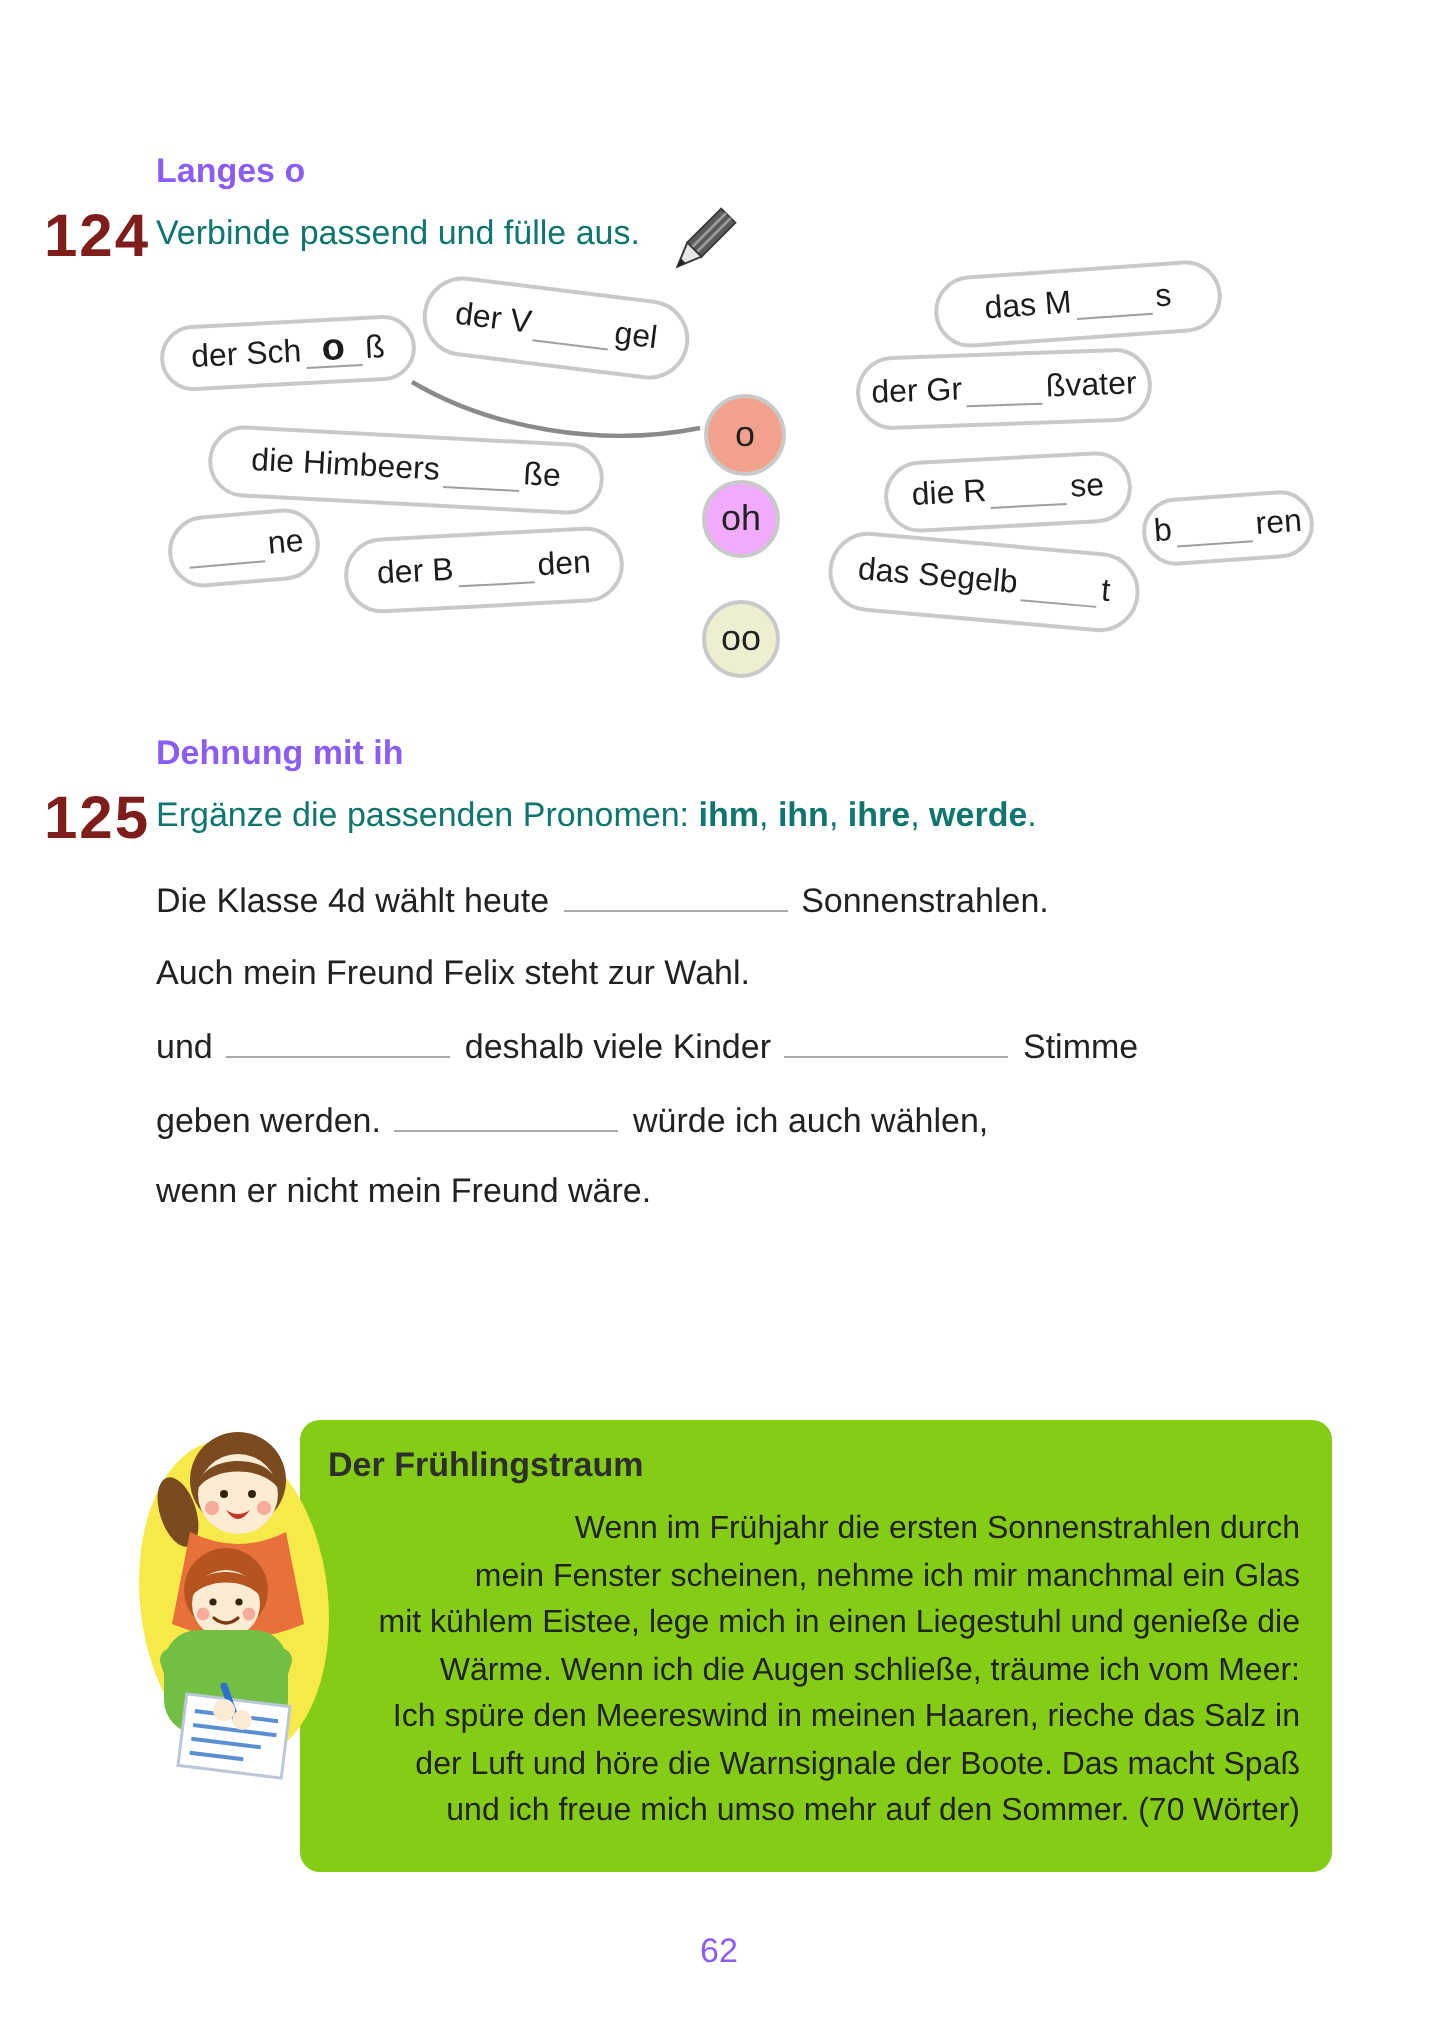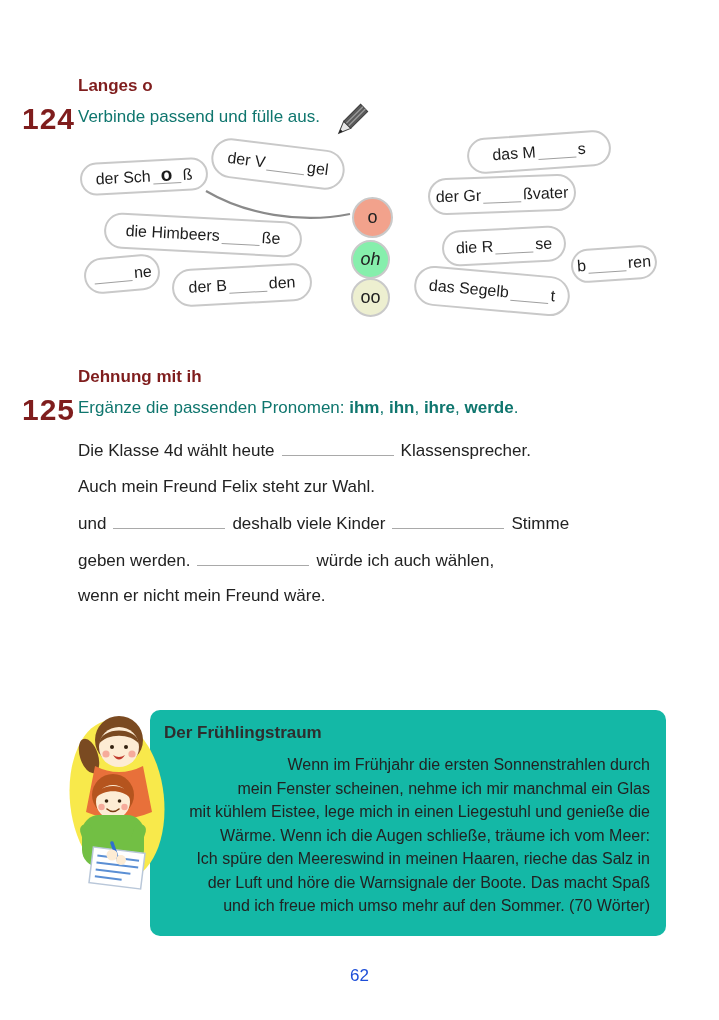--- a/index.html
+++ b/index.html
@@ -1,21 +1,21 @@
 <!DOCTYPE html>
 <html><head>
 <meta charset="utf-8">
 <style>
   html,body{margin:0;padding:0;background:#ffffff;}
   .page{
     position:relative;width:719px;height:1020px;overflow:hidden;background:#ffffff;
     font-family:"Liberation Sans","DejaVu Sans",sans-serif;color:#1f1f1f;
   }
   
-  .sec-head{position:absolute;left:78px;font-size:17px;font-weight:bold;color:#7f1d1d;}
+  .sec-head{position:absolute;left:78px;font-size:17px;font-weight:bold;color:#8b5cf6;}
   .ex-num{position:absolute;left:22px;font-size:30px;font-weight:bold;color:#7f1d1d;letter-spacing:1px;}
   .instruction{position:absolute;left:78px;font-size:17px;color:#0f766e;}
   .instruction b{font-weight:bold;margin-top:24px;}
 
   
   .bubble{
     position:absolute;box-sizing:border-box;background:#fff;border:2px solid #c9c9c9;
     border-radius:22px;display:flex;align-items:center;justify-content:center;
     font-size:16px;color:#1c1c1c;white-space:nowrap;
   }
@@ -34,43 +34,43 @@
   .b-rose   {left:442px; top:228px; width:124px;height:36px;transform:rotate(-3deg);}
   .b-bohren {left:571px; top:247px; width:86px; height:34px;transform:rotate(-4deg);}
   .b-segel  {left:414px; top:271px; width:156px;height:40px;transform:rotate(5deg);}
 
   .sp-circle{
     position:absolute;box-sizing:border-box;border:2px solid #c9c9c9;border-radius:50%;
     display:flex;align-items:center;justify-content:center;font-size:18px;color:#222;
   }
   .c-o {left:352px;top:197px;width:41px;height:41px;}
   .c-oh{left:351px;top:240px;width:39px;height:39px;}
-  .c-oo{left:351px;top:278px;width:39px;height:39px;}
+  .c-oo{left:351px;top:300px;width:39px;height:39px;}
 
   .overlay-svg{position:absolute;left:0;top:0;pointer-events:none;}
 
   
   .sentences{position:absolute;left:78px;top:440px;width:560px;}
   .sentence{height:36.5px;font-size:17px;color:#222;white-space:nowrap;}
   .wblank{
     display:inline-block;width:112px;height:15px;border-bottom:1.6px solid #a9a9a9;
     margin:0 7px;vertical-align:baseline;
   }
 
   
   .reading-box{
     position:absolute;left:150px;top:710px;width:516px;height:226px;box-sizing:border-box;
-    background:#14b8a6;border-radius:10px;padding:13px 16px 12px 14px;
+    background:#84cc16;border-radius:10px;padding:13px 16px 12px 14px;
   }
   .reading-box .box-title{font-size:17px;font-weight:bold;color:#2e2e2e;margin:0 0 10px 0;}
   .reading-box .box-body{font-size:16px;line-height:23.5px;color:#222;white-space:pre-line;margin:0;text-align:right;}
 
   .illustration{position:absolute;left:55px;top:700px;width:115px;height:195px;}
 
-  .page-number{position:absolute;left:0;top:966px;width:100%;text-align:center;font-size:17px;color:#1d4ed8;}
+  .page-number{position:absolute;left:0;top:966px;width:100%;text-align:center;font-size:17px;color:#8b5cf6;}
 </style>
 </head>
 <body>
 
 <div class="page">
 
   <div class="sec-head" style="top:76px;">Langes o</div>
   <div class="ex-num" style="top:102px;">124</div>
   <div class="instruction" style="top:107px;">Verbinde passend und fülle aus.</div>
 
@@ -133,29 +133,29 @@
       <span class="blank"></span>
       <span>ren</span>
   </div>
   <div class="bubble b-segel">
     <span>das Segelb</span>
       <span class="blank"></span>
       <span>t</span>
   </div>
 
   <div class="sp-circle c-o" style="background:#f2a28c;">o</div>
-  <div class="sp-circle c-oh" style="background:#86efac;font-style:italic;">oh</div>
+  <div class="sp-circle c-oh" style="background:#f0abfc;">oh</div>
   <div class="sp-circle c-oo" style="background:#edefd0;">oo</div>
 
   <div class="sec-head" style="top:367px;">Dehnung mit ih</div>
   <div class="ex-num" style="top:393px;text-align:right;">125</div>
   <div class="instruction" style="top:398px;"><span>Ergänze die passenden Pronomen: </span><b>ihm</b><span>, </span><b>ihn</b><span>, </span><b>ihre</b><span>, </span><b>werde</b><span>.</span></div>
 
   <div class="sentences">
-    <div class="sentence"><span>Die Klasse 4d wählt heute</span><span class="wblank"></span><span>Klassensprecher.</span></div>
+    <div class="sentence"><span>Die Klasse 4d wählt heute</span><span class="wblank"></span><span>Sonnenstrahlen.</span></div>
     <div class="sentence"><span>Auch mein Freund Felix steht zur Wahl.</span></div>
     <div class="sentence"><span>und</span><span class="wblank"></span><span>deshalb viele Kinder</span><span class="wblank"></span><span>Stimme</span></div>
     <div class="sentence"><span>geben werden.</span><span class="wblank"></span><span>würde ich auch wählen,</span></div>
     <div class="sentence"><span>wenn er nicht mein Freund wäre.</span></div>
   </div>
 
   <div class="reading-box">
     <p class="box-title">Der Frühlingstraum</p>
     <p class="box-body">Wenn im Frühjahr die ersten Sonnenstrahlen durch
 mein Fenster scheinen, nehme ich mir manchmal ein Glas

